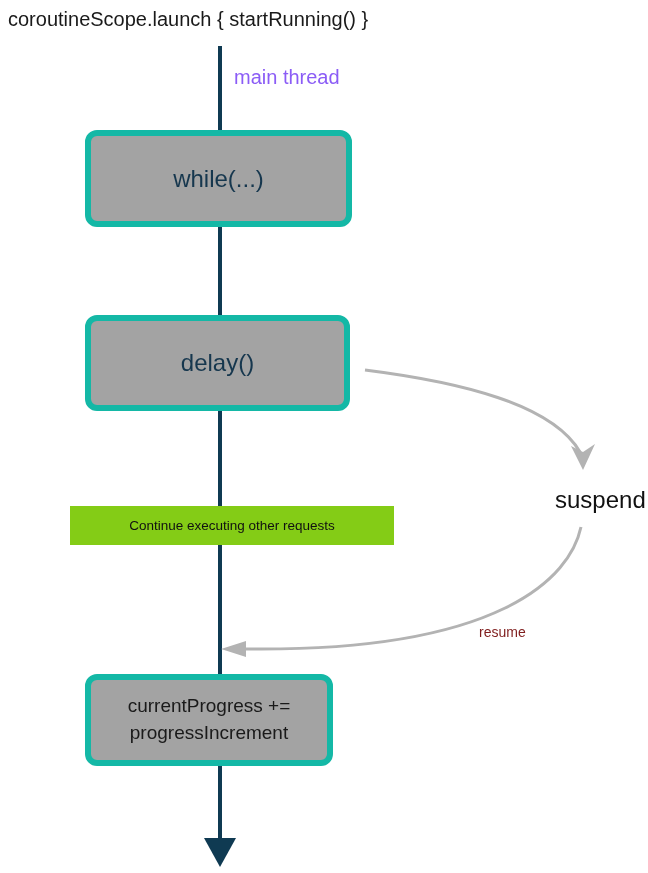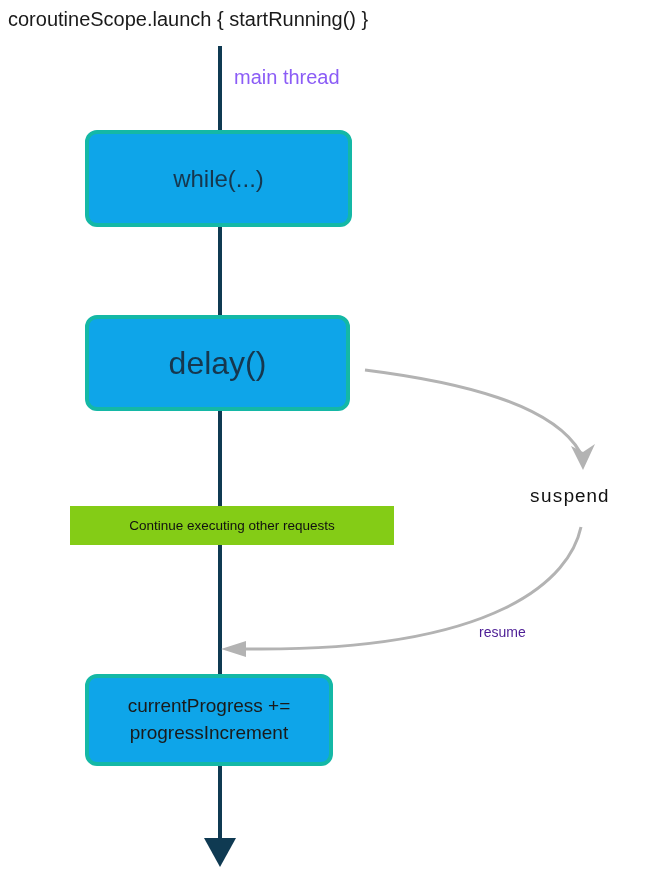--- a/index.html
+++ b/index.html
@@ -17,46 +17,45 @@
     font-size:20px;color:#1a1a1a;
     white-space:nowrap;
   }
   .thread-label{
     left:234px;top:66px;
     font-size:20px;color:#8b5cf6;
     white-space:nowrap;
   }
   .node{
     box-sizing:border-box;
-    background:#0ea5e9;
-    border:4px solid #14b8a6;
+    background:#a3a3a3;
+    border:6px solid #14b8a6;
     border-radius:12px;
     display:flex;align-items:center;justify-content:center;
     text-align:center;
   }
   .node-while{left:85px;top:130px;width:267px;height:97px;font-size:24px;color:#16374e;}
-  .node-delay{left:85px;top:315px;width:265px;height:96px;font-size:32px;color:#16374e;}
+  .node-delay{left:85px;top:315px;width:265px;height:96px;font-size:24px;color:#16374e;}
   .node-progress{left:85px;top:674px;width:248px;height:92px;font-size:19px;color:#1a1a1a;line-height:1.4;}
   .node-progress .node-label{width:230px;}
   .continue-label{
     left:70px;top:506px;width:324px;
     background:#84cc16;
     text-align:center;
     font-size:13.5px;color:#111111;
     padding:12px 0;
   }
   .suspend-label{
-    left:529px;top:486px;
-    font-size:19px;color:#111111;
+    left:555px;top:486px;
+    font-size:24px;color:#111111;
     white-space:nowrap;
-    font-family:Liberation Mono, monospace;
   }
   .resume-label{
     left:479px;top:624px;
-    font-size:14px;color:#4c1d95;
+    font-size:14px;color:#7f1d1d;
     white-space:nowrap;
   }
 </style>
 </head>
 <body>
 
 <div class="stage">
 
   <svg class="layer-svg" width="648" height="873" viewBox="0 0 648 873">
 

